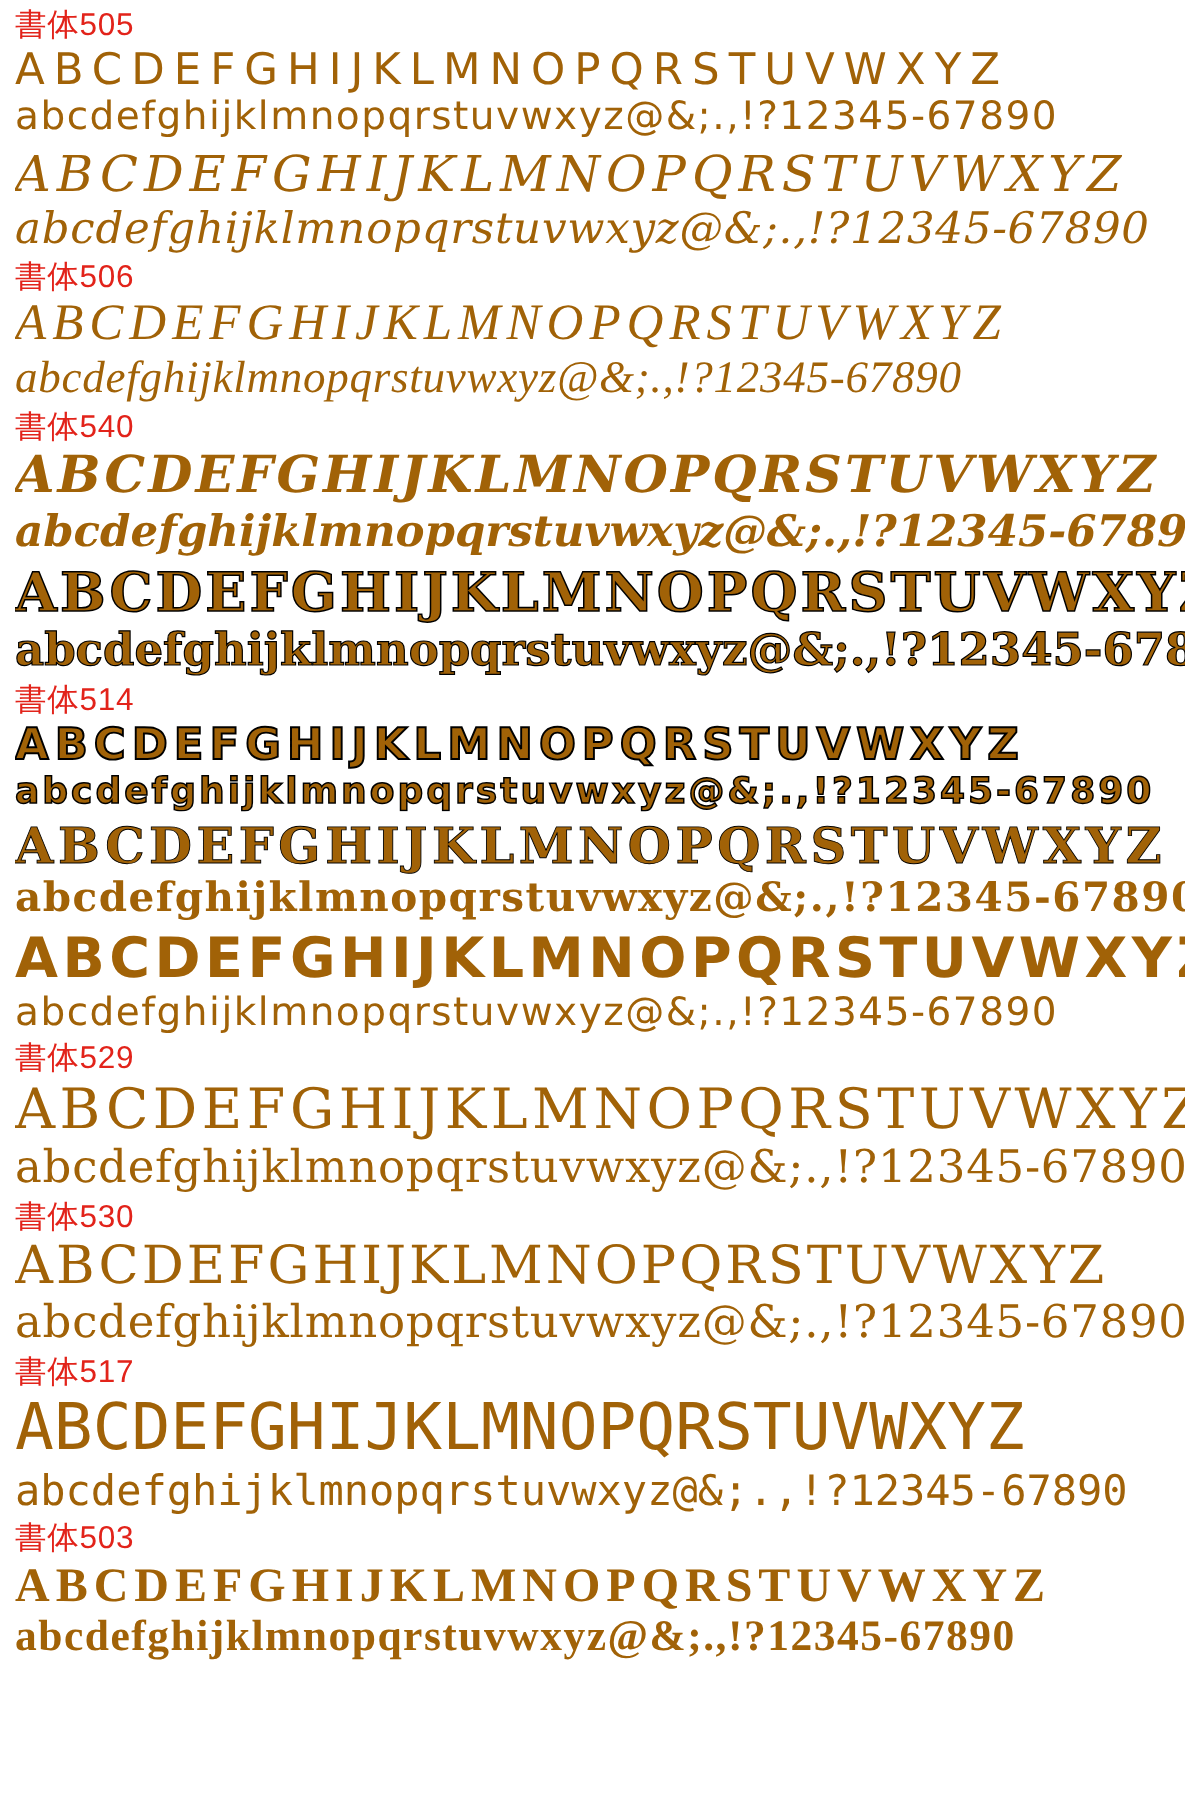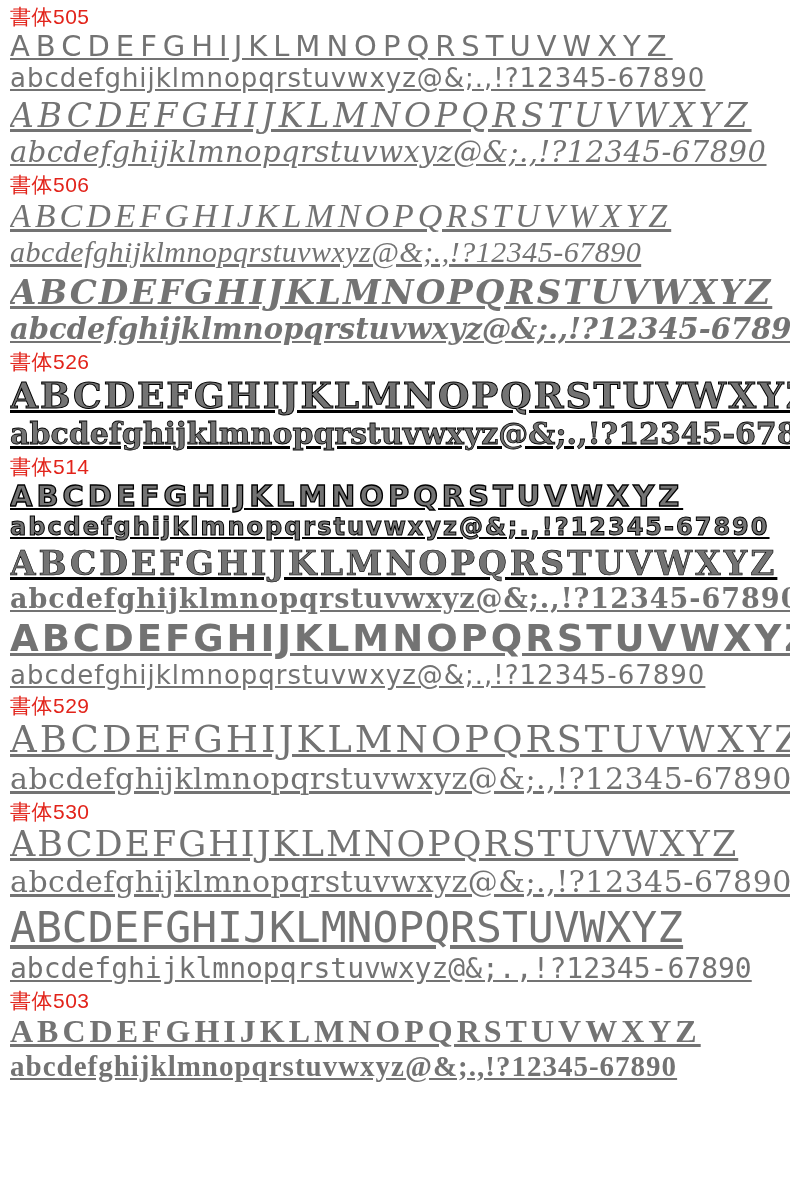--- a/index.html
+++ b/index.html
@@ -20,25 +20,24 @@
   .specimen { margin-bottom: 3px; }
   .label {
     color: #e2231a;
     font-size: 21px;
     line-height: 25px;
     font-family: "Liberation Sans", sans-serif;
     font-weight: 400;
     letter-spacing: 0.5px;
   }
   .upper, .lower {
-    color: #737373;
+    color: #a16207;
     white-space: nowrap;
     overflow: hidden;
     line-height: 1.08;
-    text-decoration: underline;
   }
 
   
   .s505 .upper { font: 400 29px "DejaVu Sans", sans-serif; letter-spacing: 6px; }
   .s505 .lower { font: 400 26px "DejaVu Sans", sans-serif; letter-spacing: 1px; }
 
   
   .s538 .upper { font: italic 400 33px "DejaVu Serif", serif; letter-spacing: 4px; }
   .s538 .lower { font: italic 400 29px "DejaVu Serif", serif; letter-spacing: 0.5px; }
 
@@ -98,26 +97,26 @@
     <div class="lower">abcdefghijklmnopqrstuvwxyz@&amp;;.,!?12345-67890</div>
   </section>
 
   <section class="specimen s506">
     <div class="label">書体506</div>
     <div class="upper">ABCDEFGHIJKLMNOPQRSTUVWXYZ</div>
     <div class="lower">abcdefghijklmnopqrstuvwxyz@&amp;;.,!?12345-67890</div>
   </section>
 
   <section class="specimen s540">
+    <div class="label">書体540</div>
     <div class="upper">ABCDEFGHIJKLMNOPQRSTUVWXYZ</div>
     <div class="lower">abcdefghijklmnopqrstuvwxyz@&amp;;.,!?12345-67890</div>
   </section>
 
   <section class="specimen s526">
-    <div class="label">書体526</div>
     <div class="upper">ABCDEFGHIJKLMNOPQRSTUVWXYZ</div>
     <div class="lower">abcdefghijklmnopqrstuvwxyz@&amp;;.,!?12345-67890</div>
   </section>
 
   <section class="specimen s514">
     <div class="label">書体514</div>
     <div class="upper">ABCDEFGHIJKLMNOPQRSTUVWXYZ</div>
     <div class="lower">abcdefghijklmnopqrstuvwxyz@&amp;;.,!?12345-67890</div>
   </section>
 
@@ -137,20 +136,21 @@
     <div class="lower">abcdefghijklmnopqrstuvwxyz@&amp;;.,!?12345-67890</div>
   </section>
 
   <section class="specimen s530">
     <div class="label">書体530</div>
     <div class="upper">ABCDEFGHIJKLMNOPQRSTUVWXYZ</div>
     <div class="lower">abcdefghijklmnopqrstuvwxyz@&amp;;.,!?12345-67890</div>
   </section>
 
   <section class="specimen s517">
+    <div class="label">書体517</div>
     <div class="upper">ABCDEFGHIJKLMNOPQRSTUVWXYZ</div>
     <div class="lower">abcdefghijklmnopqrstuvwxyz@&amp;;.,!?12345-67890</div>
   </section>
 
   <section class="specimen s503">
     <div class="label">書体503</div>
     <div class="upper">ABCDEFGHIJKLMNOPQRSTUVWXYZ</div>
     <div class="lower">abcdefghijklmnopqrstuvwxyz@&amp;;.,!?12345-67890</div>
   </section>
 

